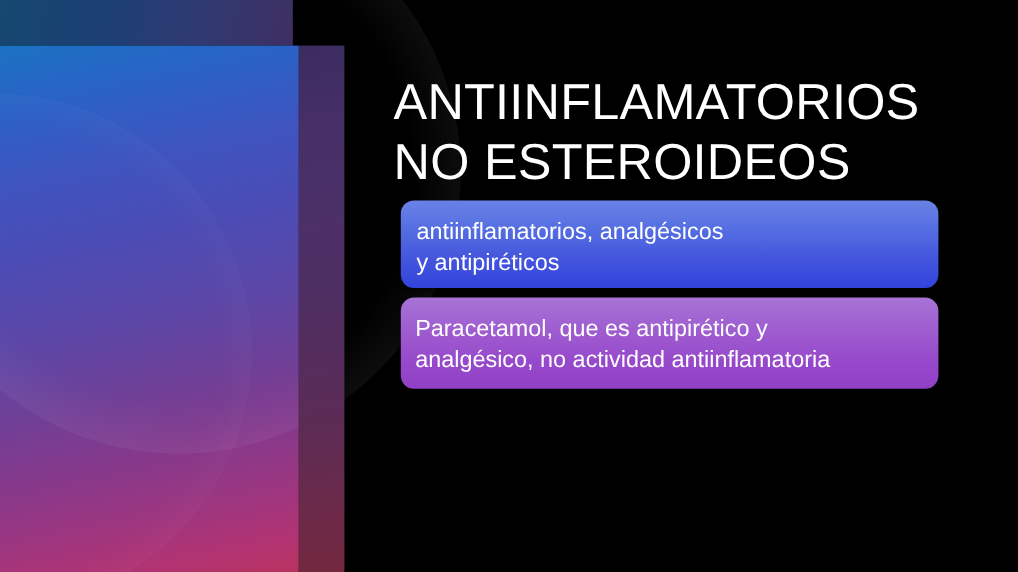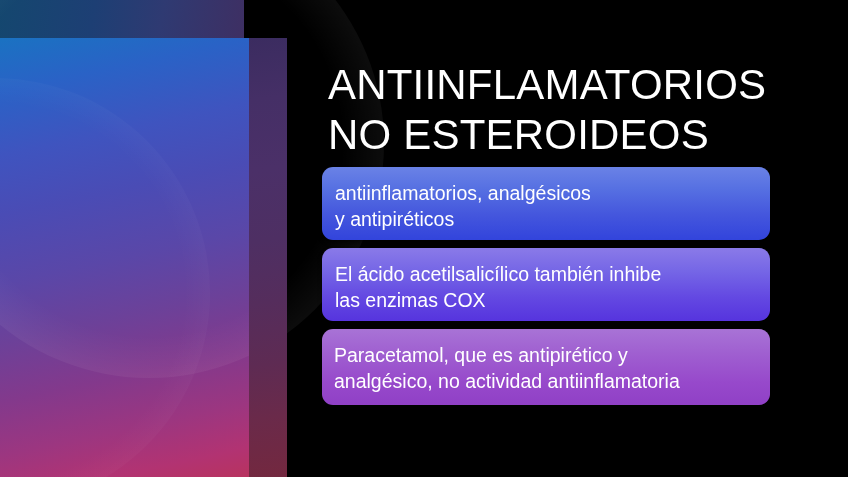--- a/index.html
+++ b/index.html
@@ -120,21 +120,21 @@
     font-size: 42px;
     line-height: 50px;
     letter-spacing: 0.2px;
     font-weight: normal;
     white-space: pre-line;
   }
 
   
   .boxes {
     position: absolute;
-    left: 322px;
+    left: 334px;
     top: 167px;
     width: 448px;
   }
 
   .box {
     position: relative;
     box-sizing: border-box;
     width: 448px;
     border-radius: 11px;
     color: #ffffff;
@@ -173,19 +173,17 @@
     </div>
     <div class="art-side"></div>
   </div>
 
   <h1 class="title">ANTIINFLAMATORIOS
 NO ESTEROIDEOS</h1>
 
   <div class="boxes">
     <div class="box box-1">antiinflamatorios, analgésicos
 y antipiréticos</div>
-    <div class="box box-2">El ácido acetilsalicílico también inhibe
-las enzimas COX</div>
     <div class="box box-3">Paracetamol, que es antipirético y
 analgésico, no actividad antiinflamatoria</div>
   </div>
 
 </div>
 
 </body></html>

